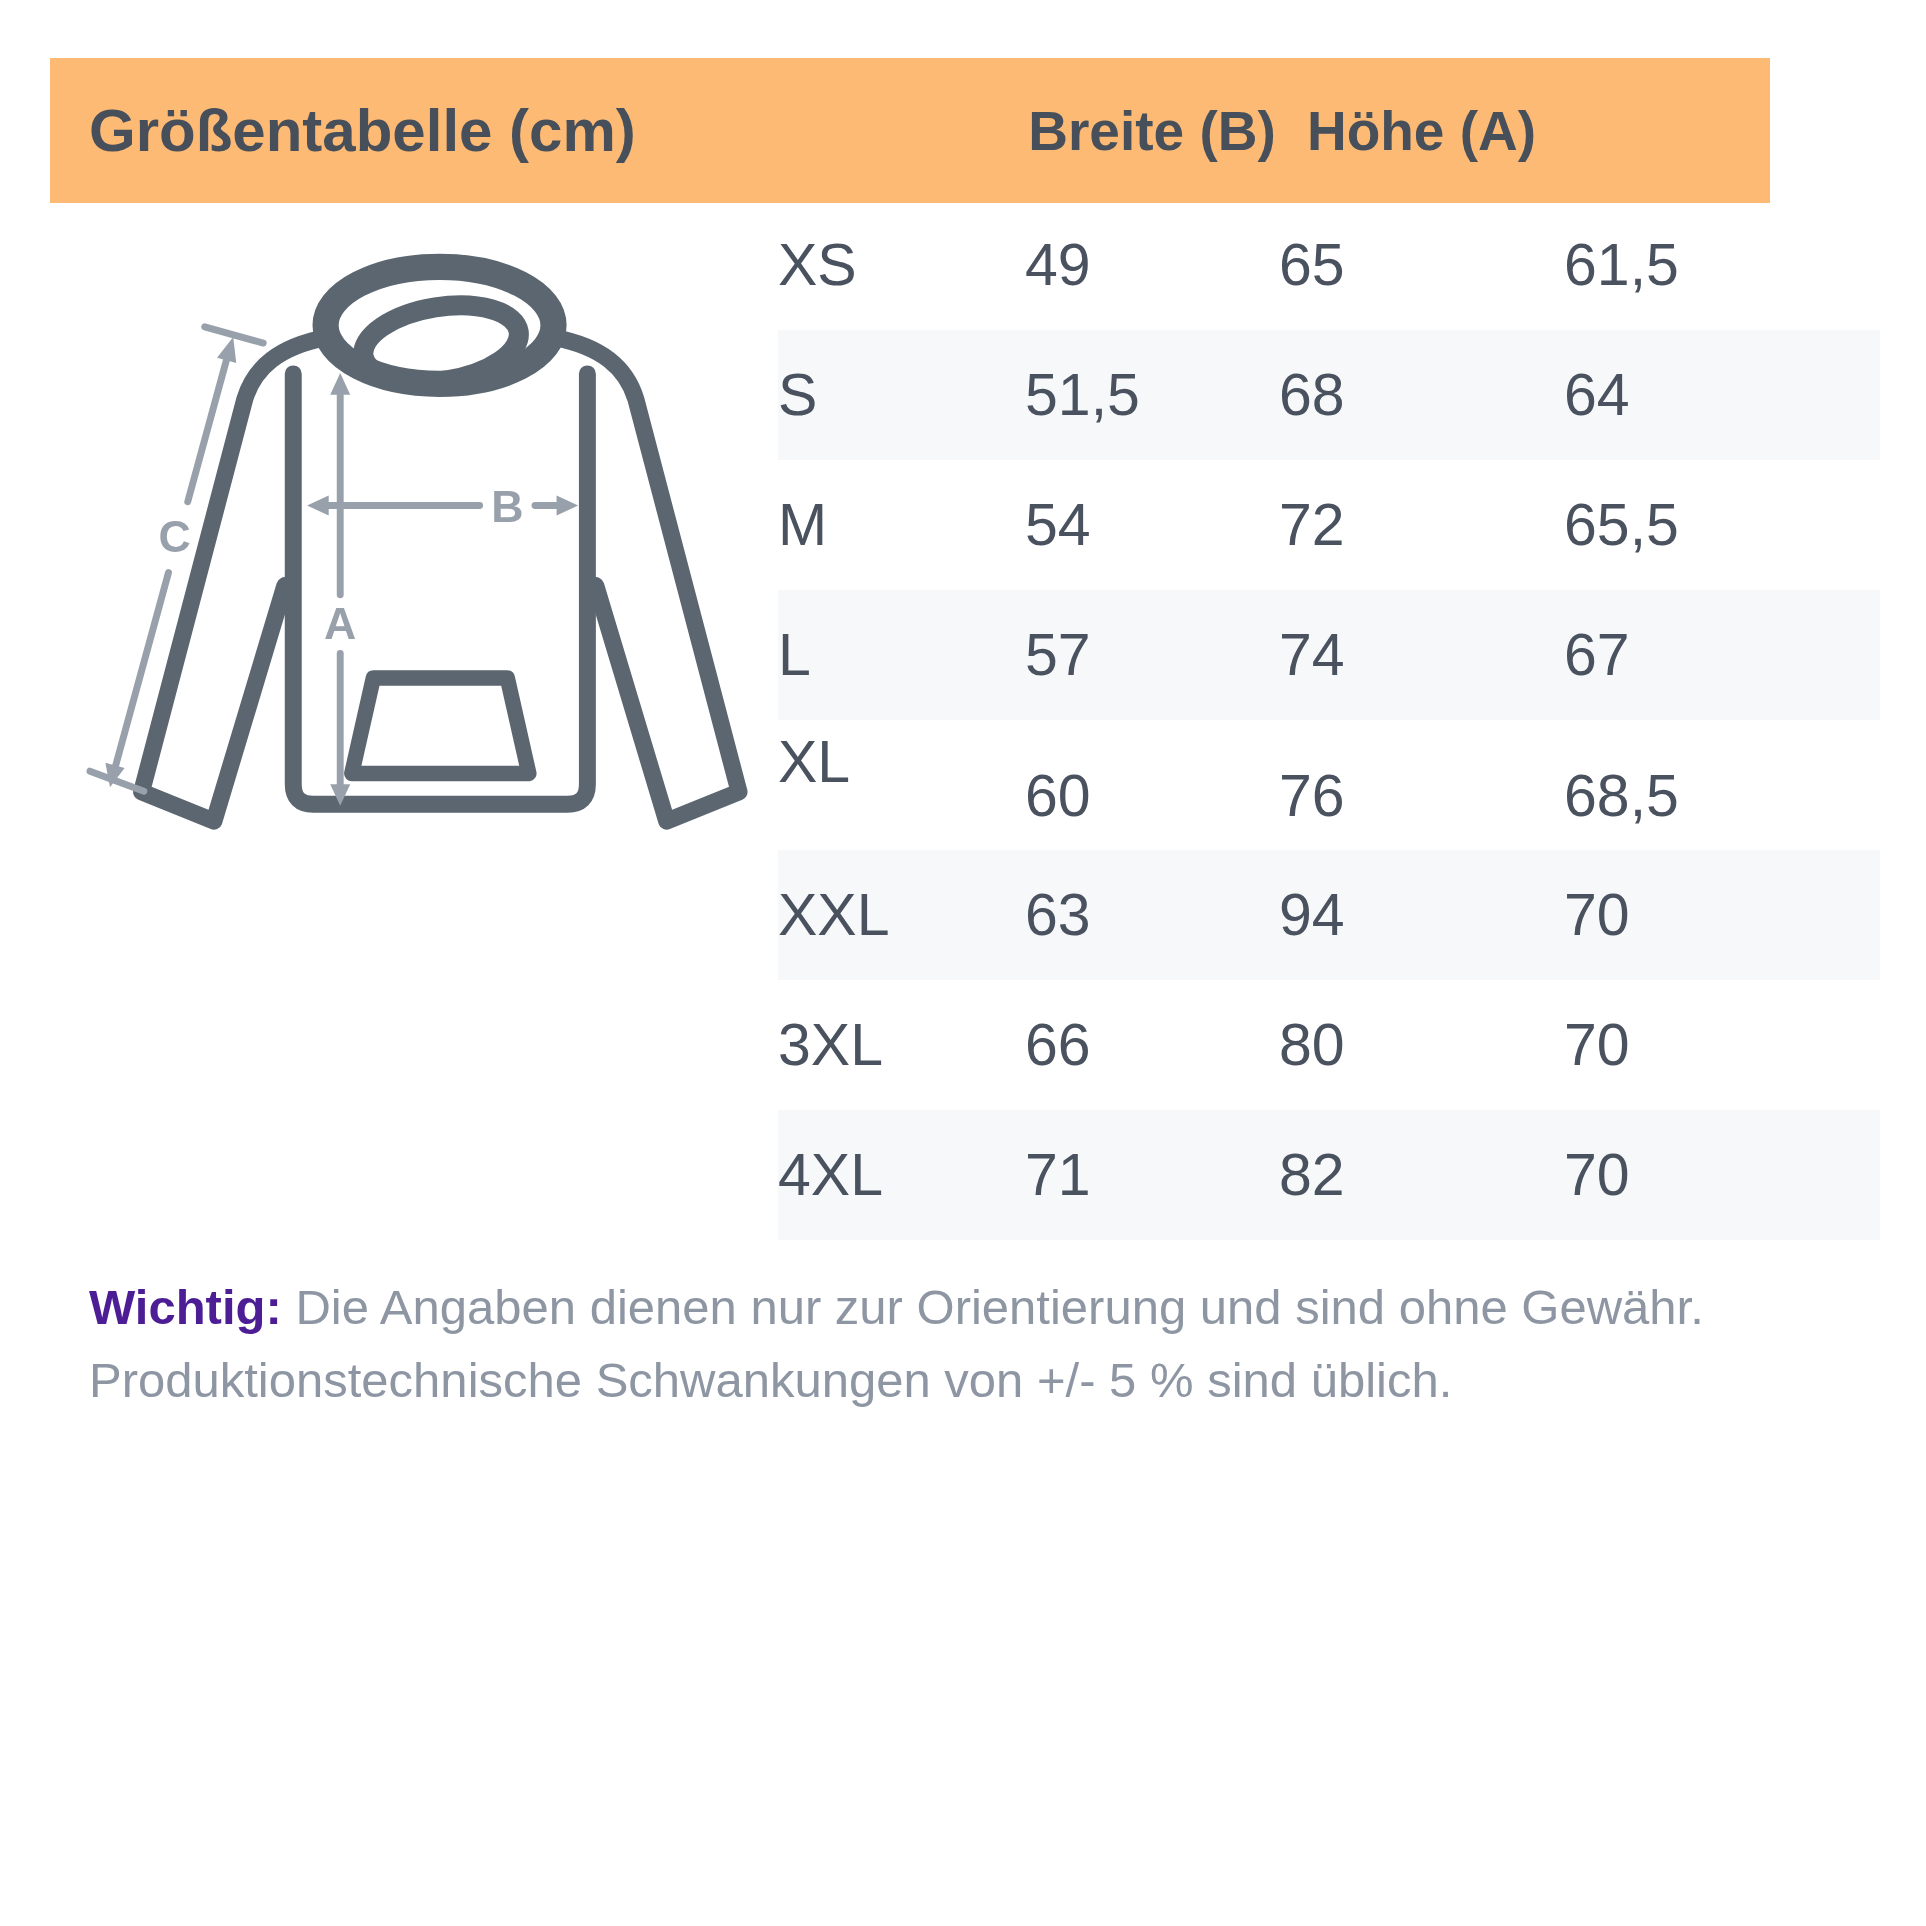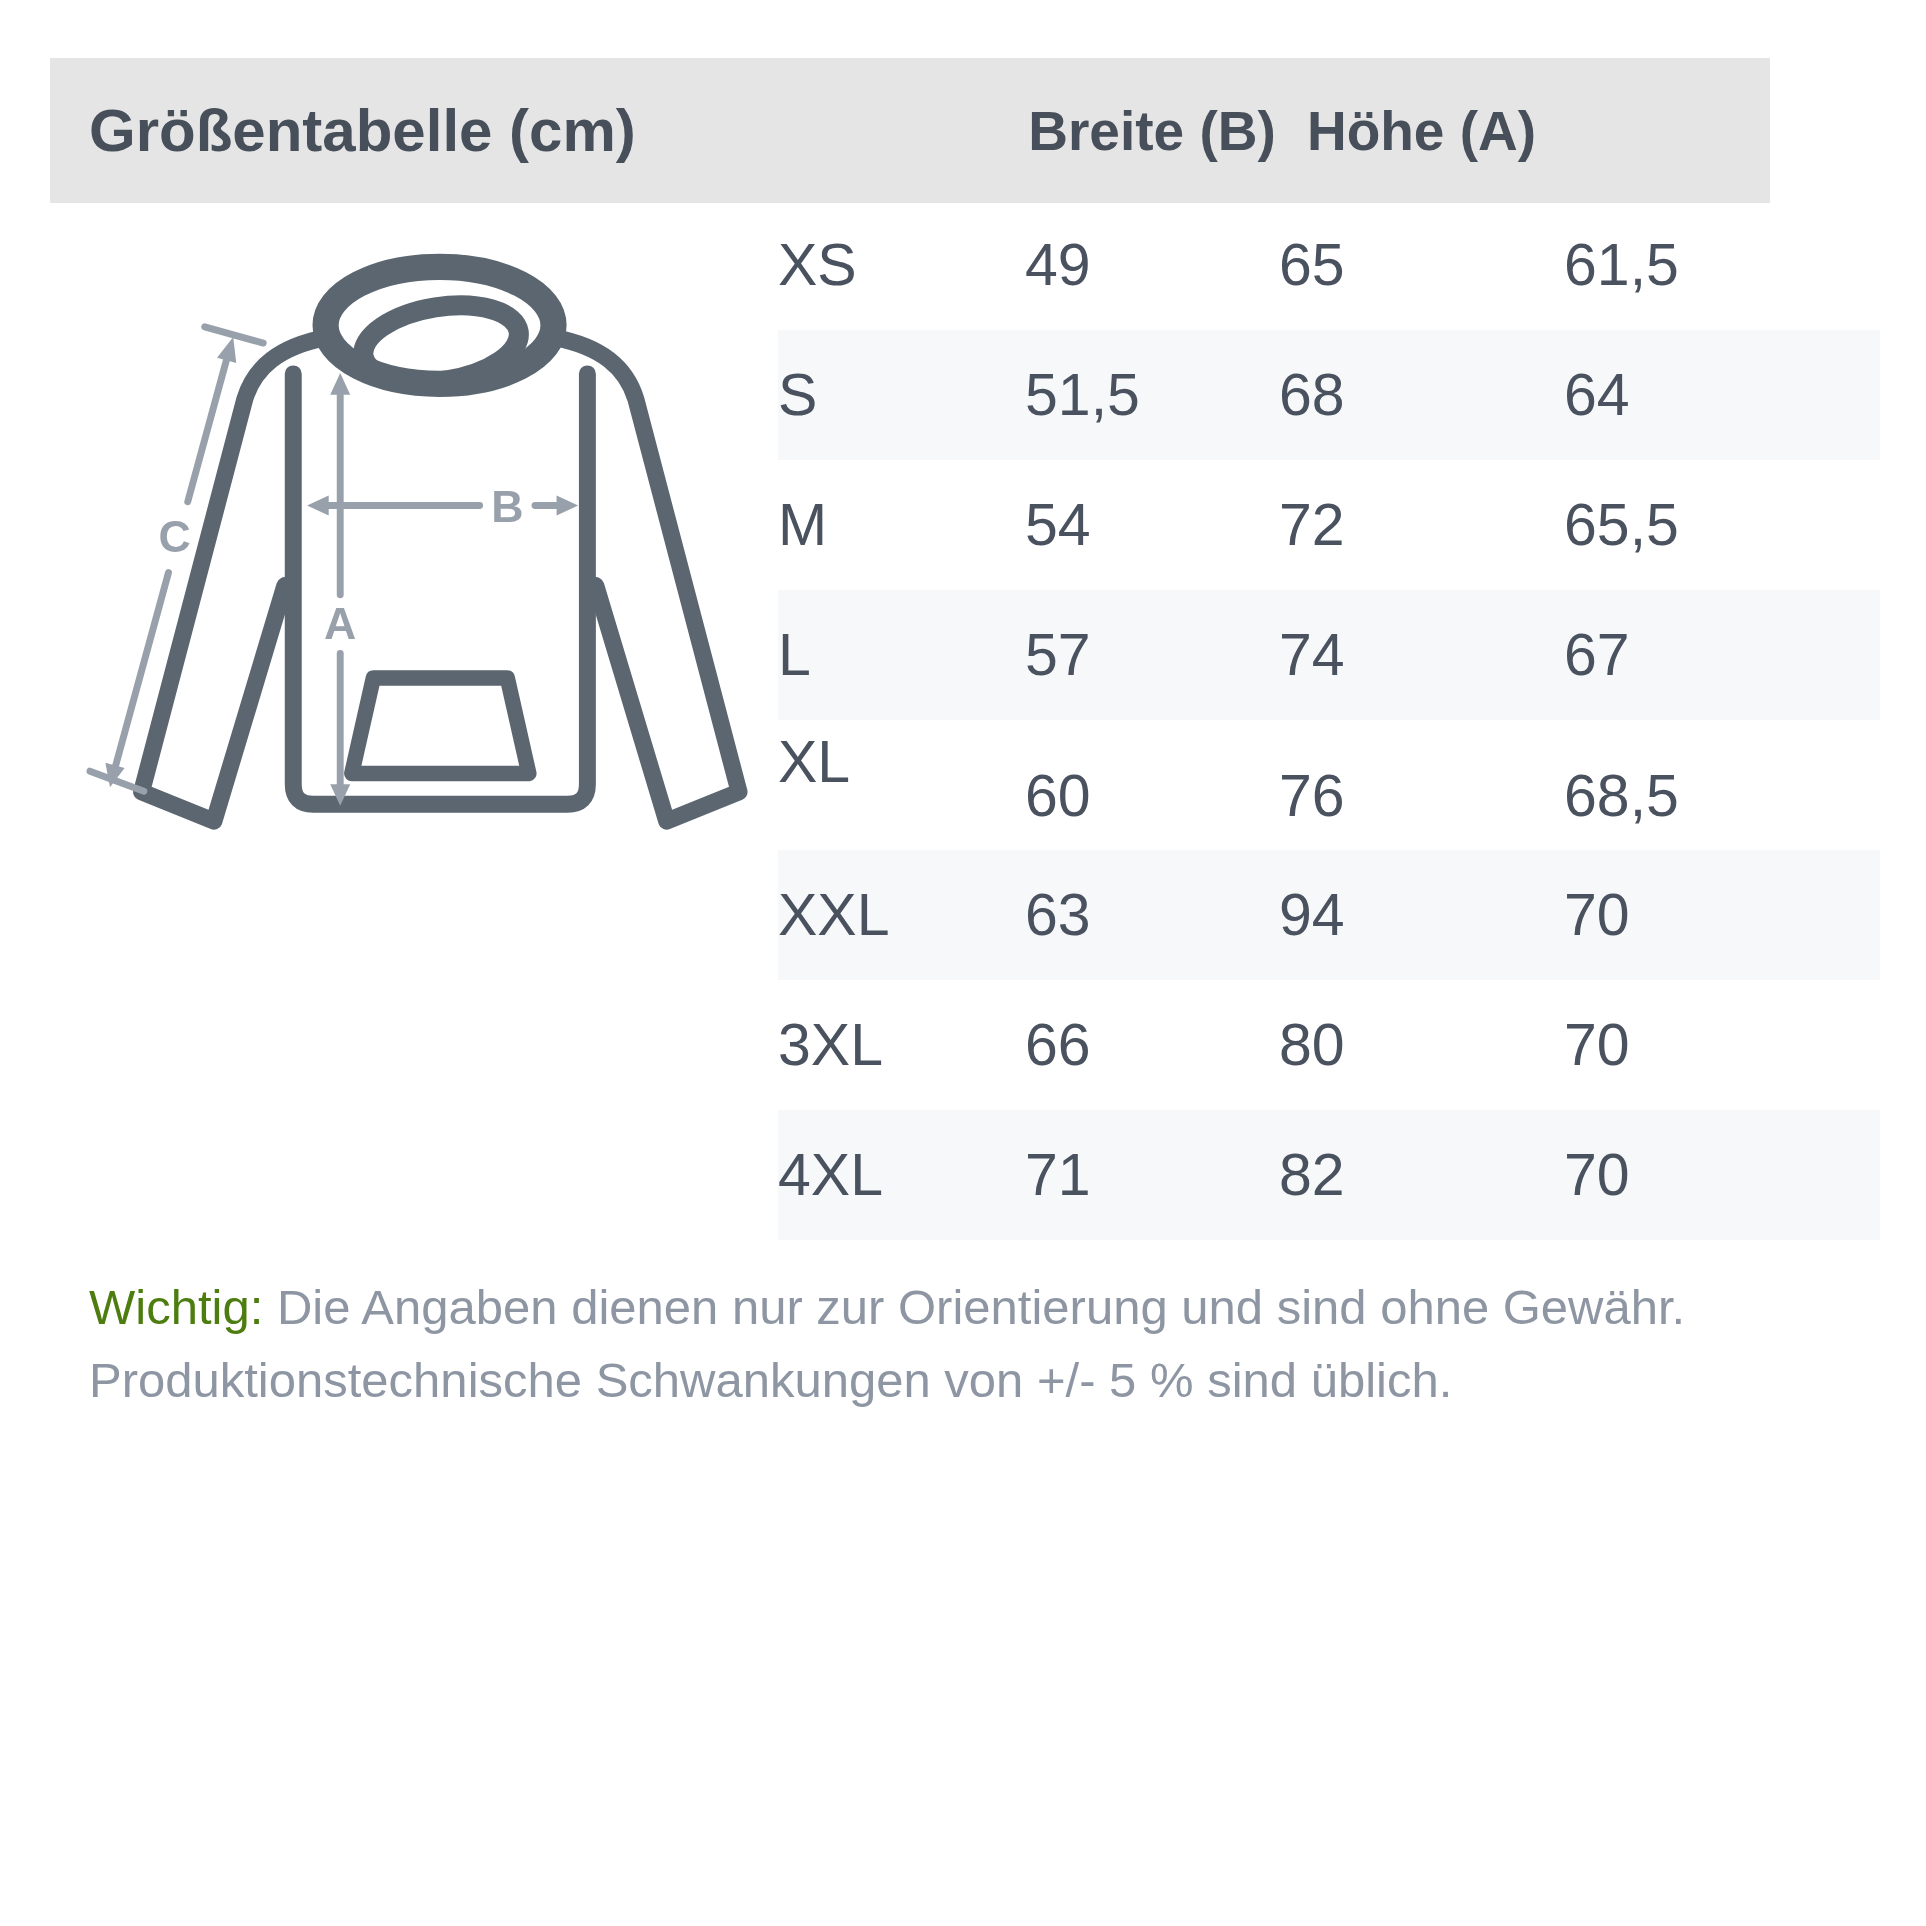--- a/index.html
+++ b/index.html
@@ -3,21 +3,21 @@
 <meta charset="utf-8">
 <style>
   html,body{margin:0;padding:0;}
   body{
     width:1926px;height:1926px;position:relative;background:#ffffff;
     font-family:"Liberation Sans", sans-serif;overflow:hidden;
   }
   
   .header-bar{
     position:absolute;left:50px;top:58px;width:1720px;height:145px;
-    background:#e5e5e5;
+    background:#fdba74;
   }
   .header-title{
     position:absolute;left:39px;top:0;height:145px;display:flex;align-items:center;
     font-size:60px;font-weight:bold;color:#474f5a;letter-spacing:0px;white-space:nowrap;
   }
   .col-head{
     position:absolute;top:0;height:145px;display:flex;align-items:center;justify-content:center;
     font-size:55px;font-weight:bold;color:#474f5a;white-space:nowrap;
   }
   .col-head.c1{left:975px;width:254px;}
@@ -39,21 +39,21 @@
   .size-row.xl-offset .cell-val{transform:translateY(10.8px);}
   
   .diagram{
     position:absolute;left:62px;top:216px;width:732px;height:693px;
   }
   
   .footer-note{
     position:absolute;left:89px;top:1271px;width:1765px;
     font-size:49px;line-height:73px;color:#8d96a2;
   }
-  .footer-note strong{font-weight:normal;color:#4d7c0f;}
+  .footer-note strong{font-weight:bold;color:#4c1d95;}
 </style>
 </head>
 <body>
 
 <div class="header-bar">
   <div class="header-title">Größentabelle (cm)</div>
   <div class="col-head c1">Breite (B)</div>
   <div class="col-head c2">Höhe (A)</div>
 </div>
 

